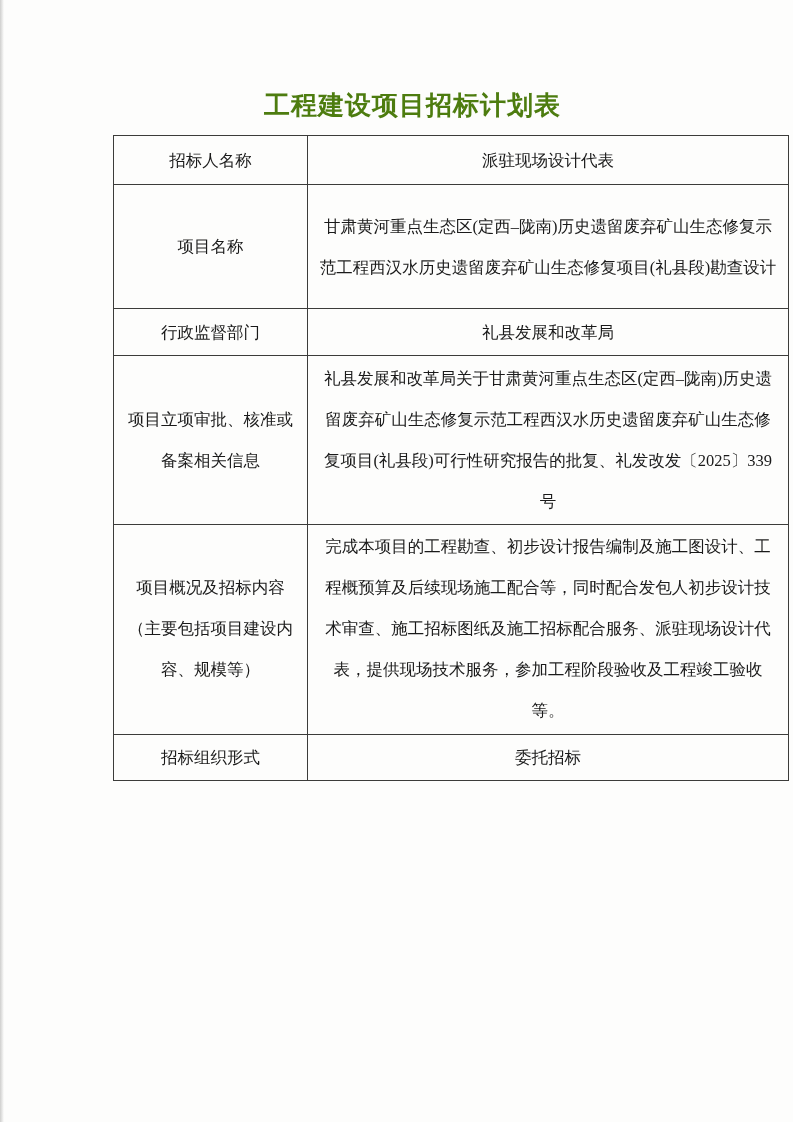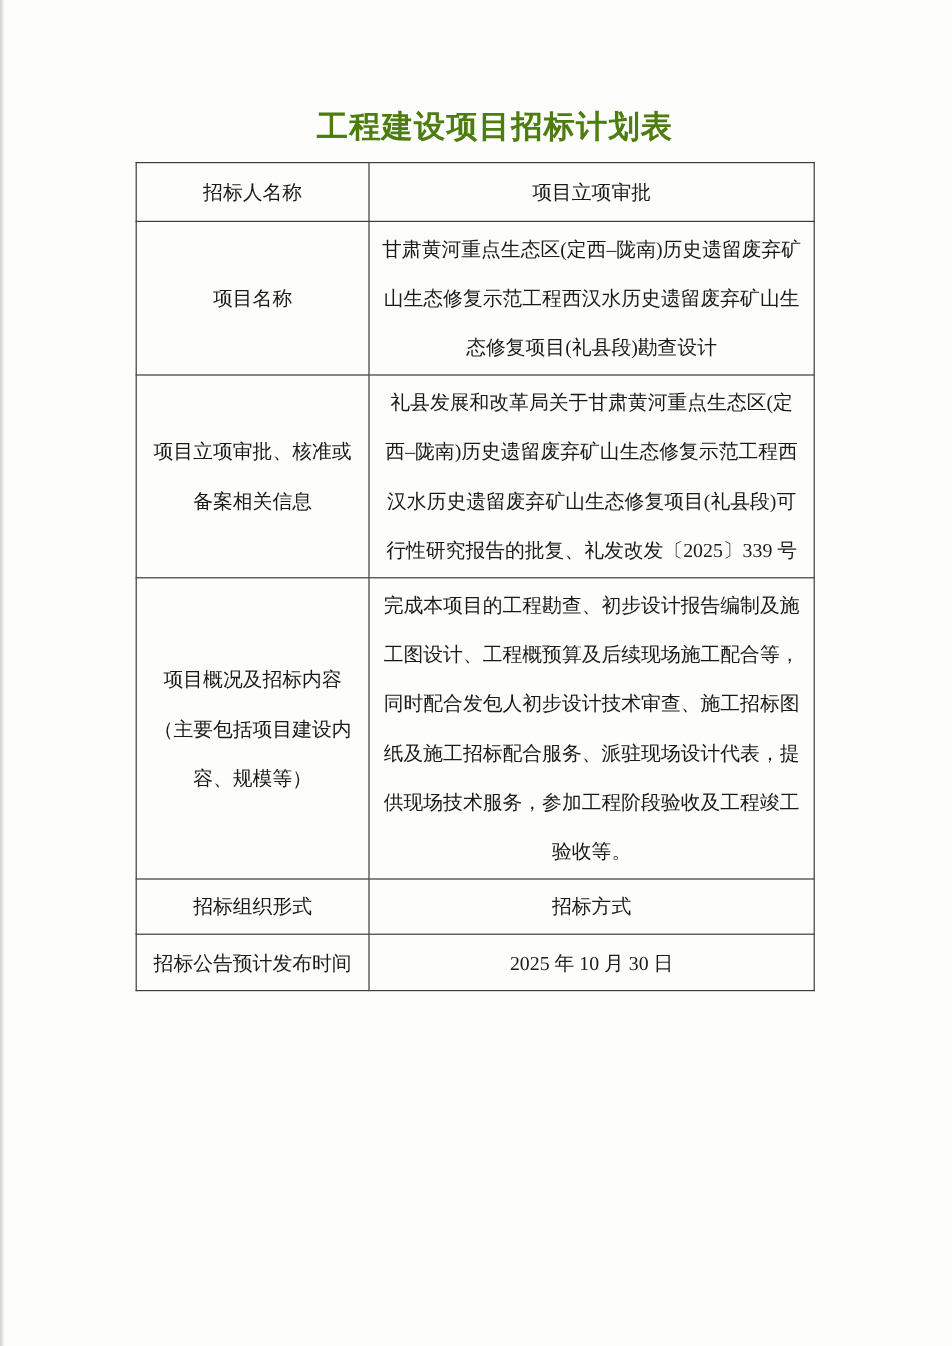--- a/index.html
+++ b/index.html
@@ -33,21 +33,21 @@
     font-size: 26px;
     font-weight: bold;
     letter-spacing: 1px;
     color: #4d7c0f;
     padding-left: 16px;
   }
   table.plan-table {
     position: absolute;
     left: 113px;
     top: 135px;
-    width: 566px;
+    width: 676px;
     border-collapse: collapse;
     table-layout: fixed;
   }
   table.plan-table td {
     box-sizing: border-box;
     border: 1.5px solid #3c3c3a;
     font-size: 16.5px;
     line-height: 41px;
     text-align: center;
     vertical-align: middle;
@@ -55,56 +55,56 @@
     word-break: break-all;
     color: #1a1a1a;
   }
   td.cell-label { width: 194px; padding: 2px 12px; }
   td.cell-value { padding: 2px 14px; }
 
   tr.r0 td { height: 49px; }
   tr.r1 td { height: 124px; }
   tr.r2 td { height: 47px; }
   tr.r3 td { height: 167px; }
-  tr.r4 td { height: 209px; }
+  tr.r4 td { height: 209px; font-family: Liberation Mono, monospace; }
   tr.r5 td { height: 46px; }
   tr.r6 td { height: 54px; }
   tr.r7 td { height: 44px; }
   tr.r8 td { height: 55px; }
   tr.r9 td { height: 47px; }
 </style>
 </head>
 <body>
 
 <div class="page">
   <div class="scan-edge"></div>
 
   <div class="doc-title">工程建设项目招标计划表</div>
 
   <table class="plan-table">
     <tbody>
       <tr class="r0">
         <td class="cell-label">招标人名称</td>
-        <td class="cell-value">项目立项审批</td>
+        <td class="cell-value">派驻现场设计代表</td>
       </tr>
       <tr class="r1">
         <td class="cell-label">项目名称</td>
         <td class="cell-value">甘肃黄河重点生态区(定西–陇南)历史遗留废弃矿山生态修复示范工程西汉水历史遗留废弃矿山生态修复项目(礼县段)勘查设计</td>
+      </tr>
+      <tr class="r2">
+        <td class="cell-label">行政监督部门</td>
+        <td class="cell-value">礼县发展和改革局</td>
       </tr>
       <tr class="r3">
         <td class="cell-label">项目立项审批、核准或备案相关信息</td>
         <td class="cell-value">礼县发展和改革局关于甘肃黄河重点生态区(定西–陇南)历史遗留废弃矿山生态修复示范工程西汉水历史遗留废弃矿山生态修复项目(礼县段)可行性研究报告的批复、礼发改发〔2025〕339 号</td>
       </tr>
       <tr class="r4">
         <td class="cell-label">项目概况及招标内容（主要包括项目建设内容、规模等）</td>
         <td class="cell-value">完成本项目的工程勘查、初步设计报告编制及施工图设计、工程概预算及后续现场施工配合等，同时配合发包人初步设计技术审查、施工招标图纸及施工招标配合服务、派驻现场设计代表，提供现场技术服务，参加工程阶段验收及工程竣工验收等。</td>
       </tr>
       <tr class="r7">
         <td class="cell-label">招标组织形式</td>
-        <td class="cell-value">招标方式</td>
-      </tr>
-      <tr class="r9">
-        <td class="cell-label">招标公告预计发布时间</td>
-        <td class="cell-value">2025 年 10 月 30 日</td>
+        <td class="cell-value">委托招标</td>
       </tr>
     </tbody>
   </table>
 </div>
 
 </body></html>

